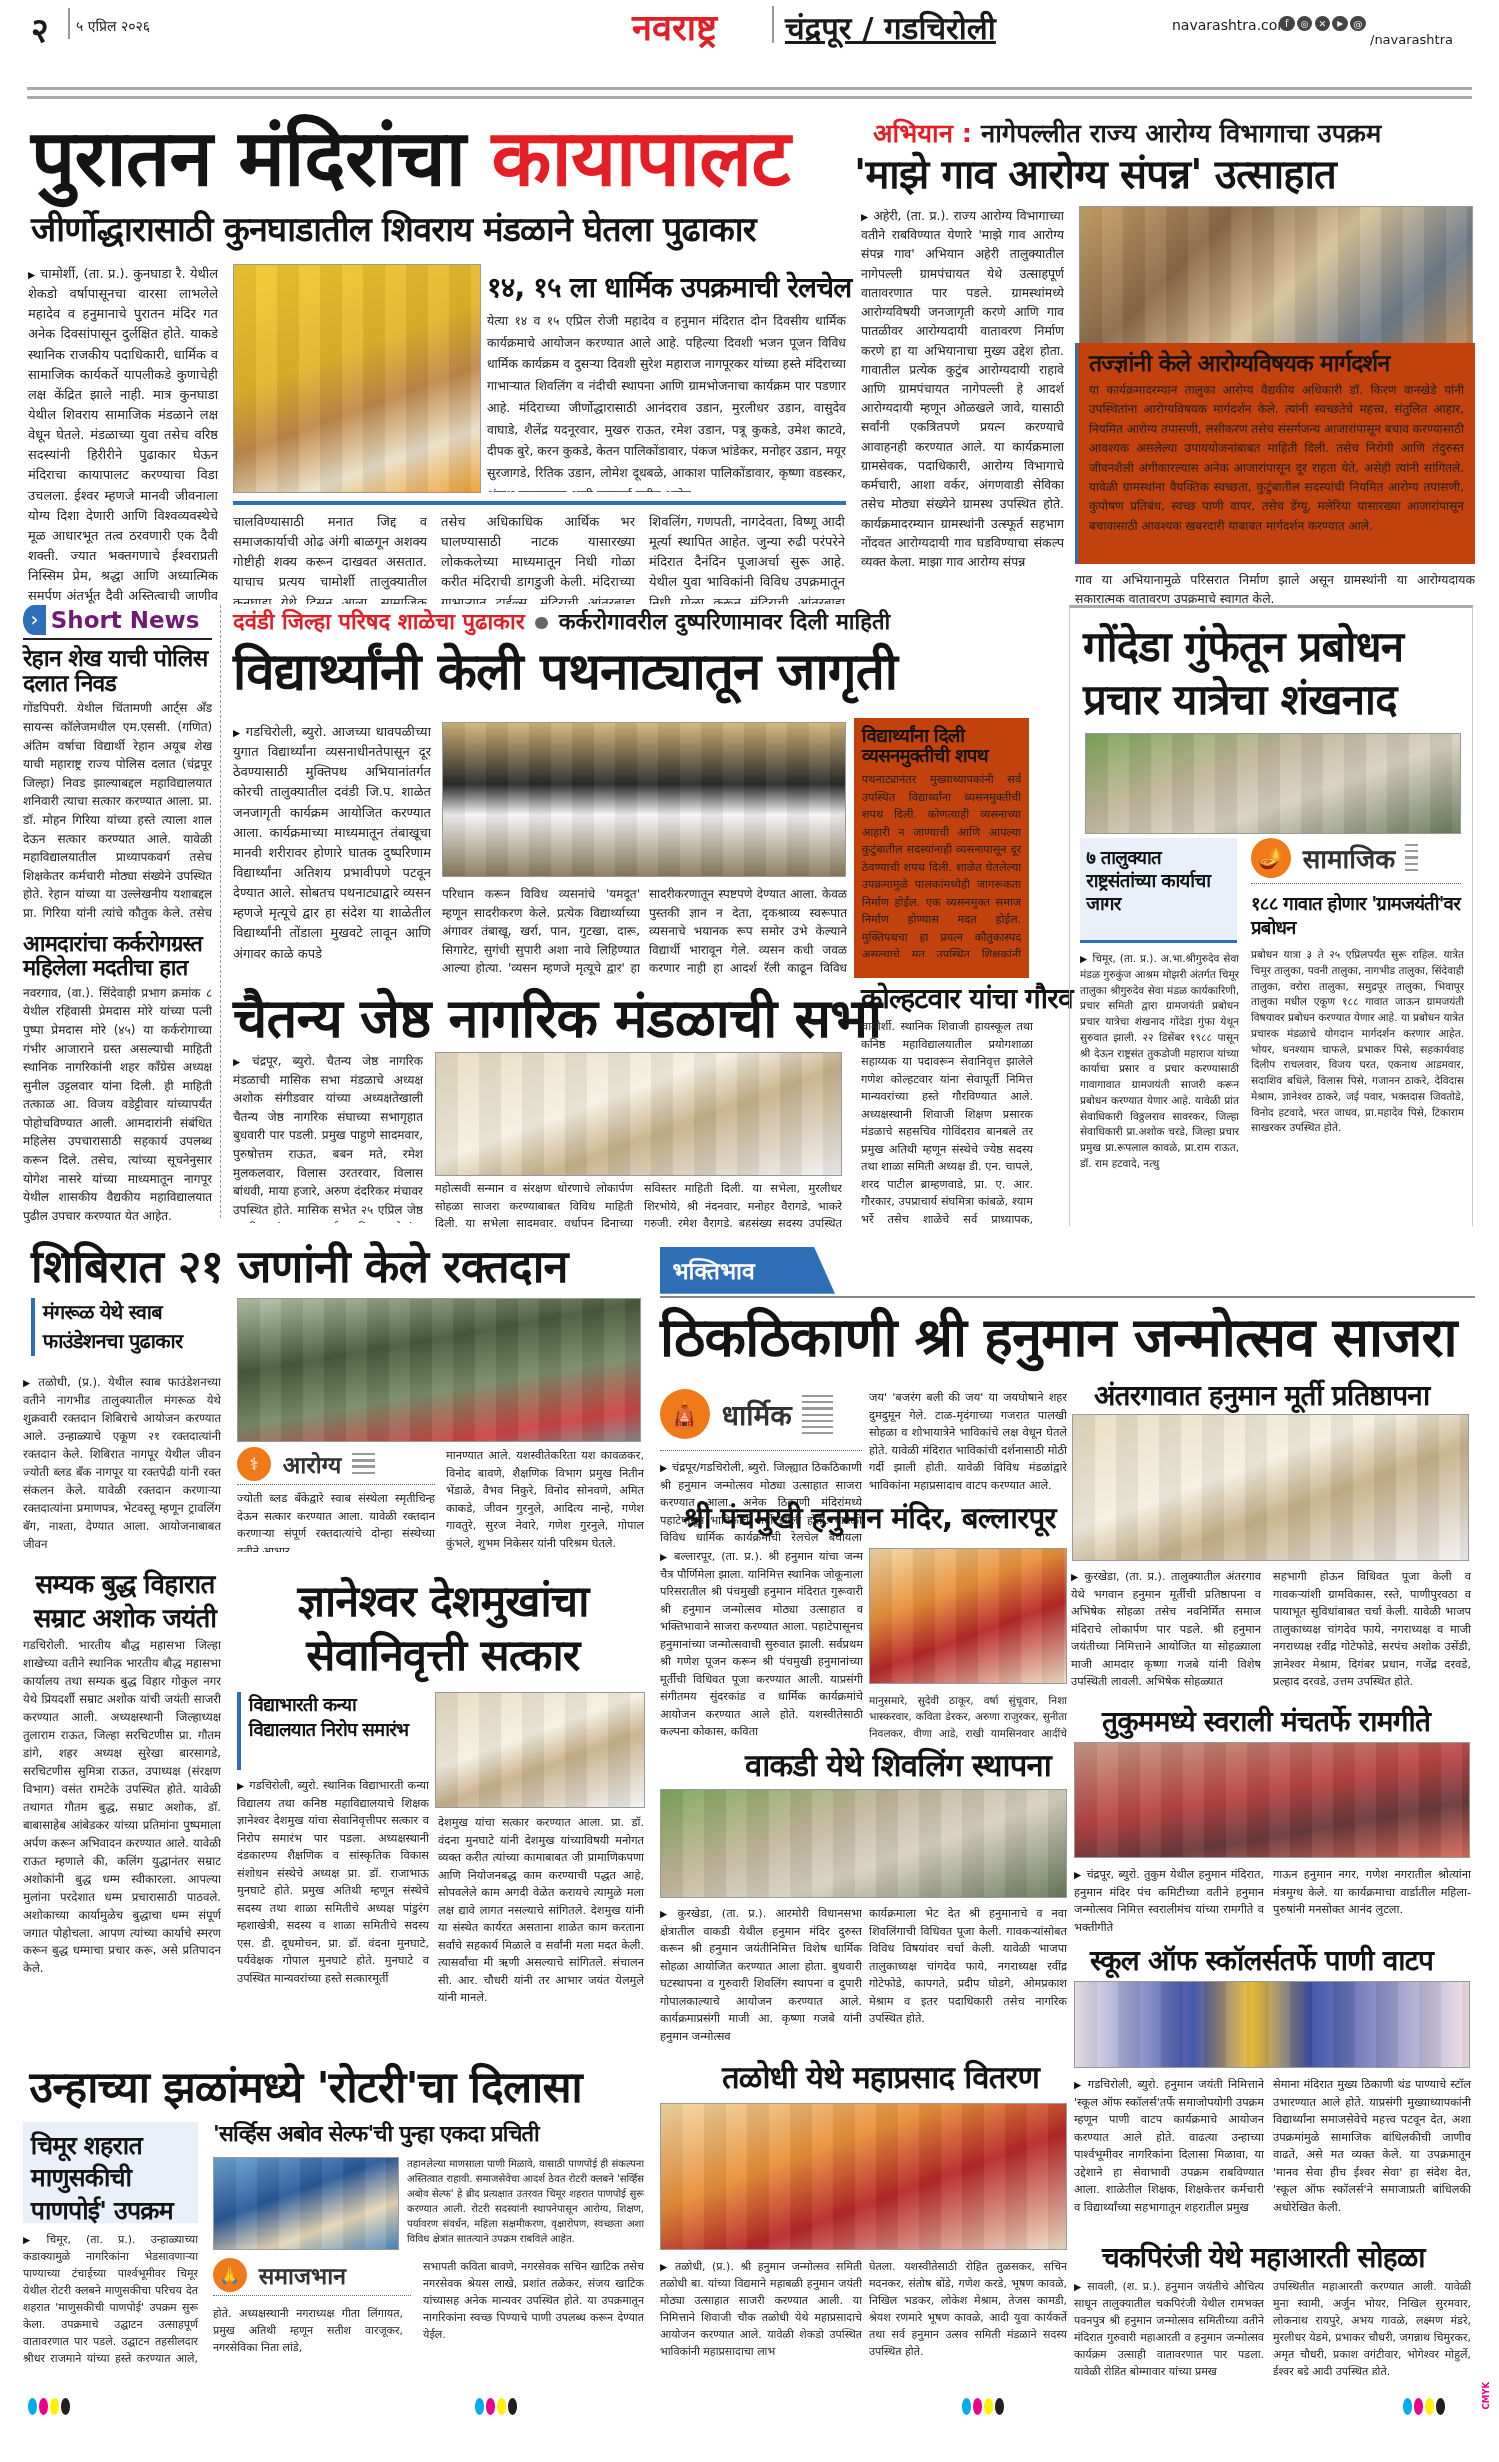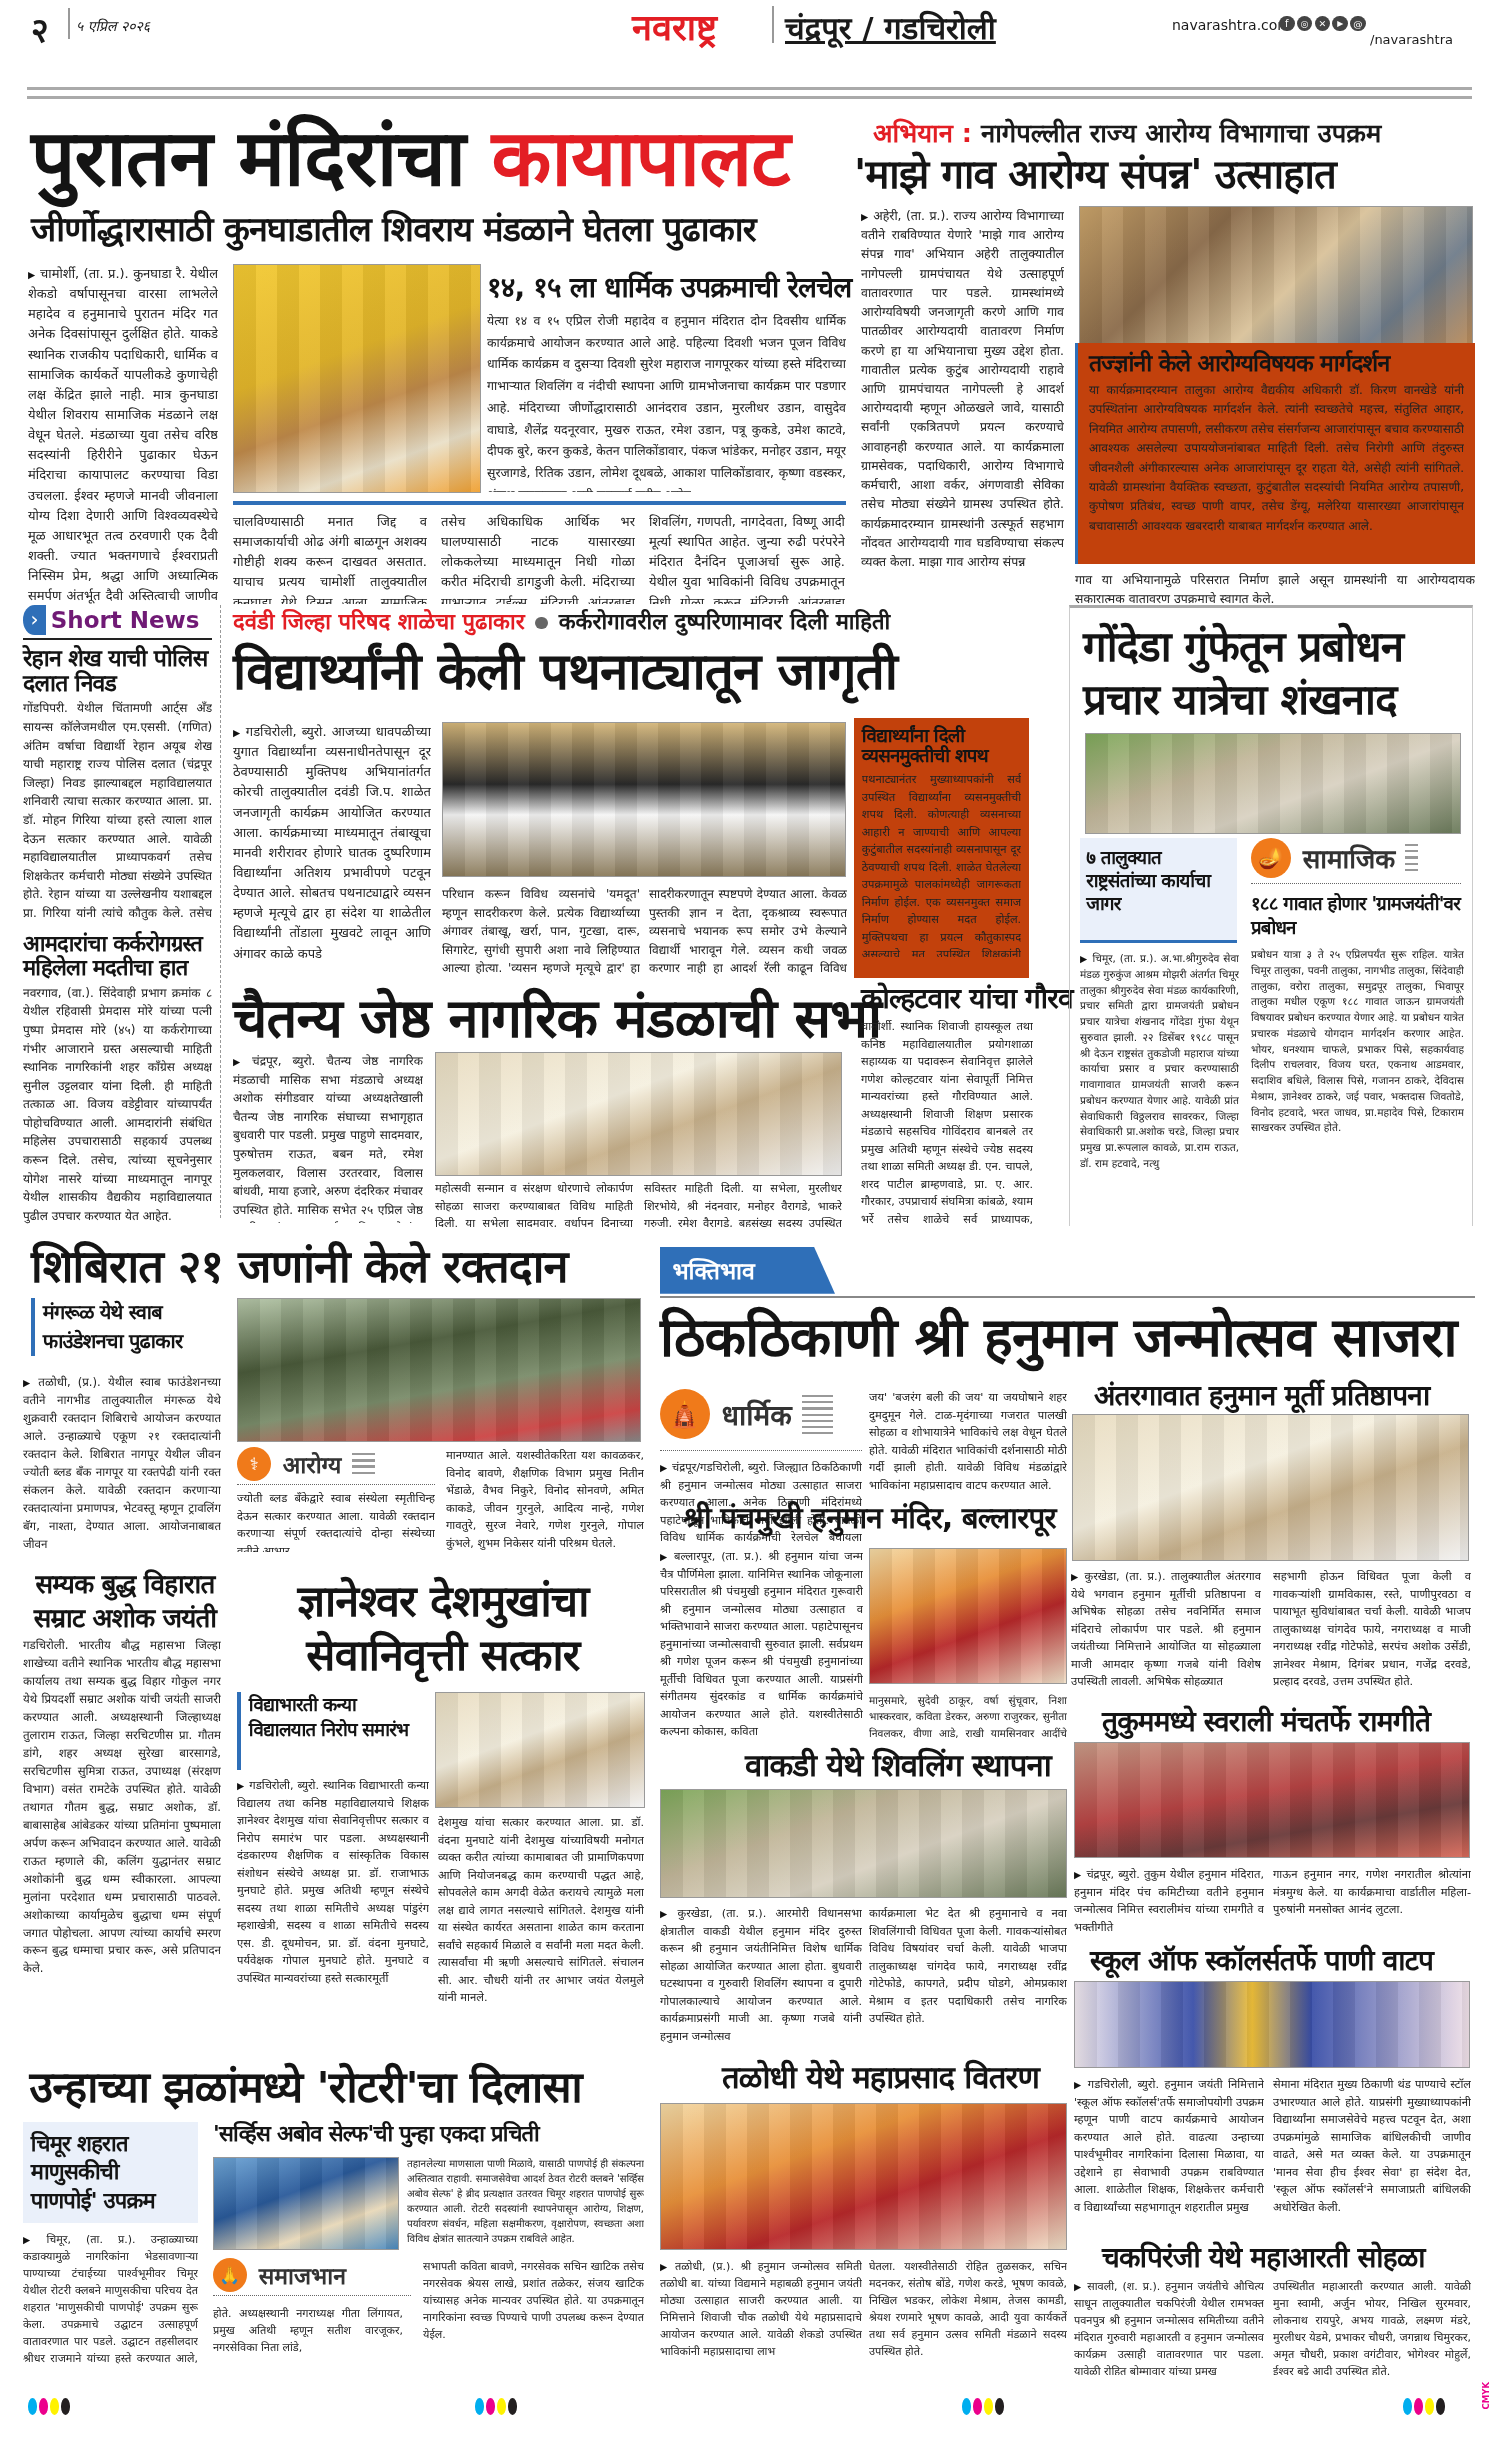--- a/index.html
+++ b/index.html
@@ -31,21 +31,21 @@
 .sect-lines{display:inline-block;width:31px;height:39px;vertical-align:middle;margin-left:6.2px;background:repeating-linear-gradient(180deg,#999 0 2.3px,transparent 2.3px 6.2px)}
 .cmyk{display:flex;gap:1.6px}
 .cmyk span{width:9.3px;height:17px;border-radius:50%}
 </style>
 </head>
 <body>
 
 <div class="abs" style="left:0;top:0;width:1499px;height:93px;">
   <div class="abs" style="left:31px;top:6.2px;font-size:34px;font-weight:bold;">२</div>
   <div class="abs" style="left:68px;top:7.8px;width:1.6px;height:31px;background:#999"></div>
-  <div class="abs" style="left:76px;top:15.5px;font-size:14px;font-style:italic;">५ एप्रिल २०२६</div>
+  <div class="abs" style="left:76px;top:15.5px;font-size:14px;">५ एप्रिल २०२६</div>
   <div class="abs" style="left:632px;top:1.6px;font-size:36px;font-weight:bold;color:#e31e24;">नवराष्ट्र</div>
   <div class="abs" style="left:772px;top:6.2px;width:1.6px;height:37px;background:#999"></div>
   <div class="abs" style="left:785px;top:6.2px;font-size:31px;font-weight:bold;text-decoration:underline;">चंद्रपूर / गडचिरोली</div>
   <div class="abs" style="left:1172px;top:17px;font-size:14px;">navarashtra.com</div>
   <div class="abs" style="left:1279px;top:15.5px;display:flex;gap:2.3px">
     <span style="width:15.5px;height:15.5px;border-radius:50%;background:#444;color:#fff;font-size:10px;text-align:center;line-height:15.5px">f</span>
     <span style="width:15.5px;height:15.5px;border-radius:50%;background:#444;color:#fff;font-size:9.3px;text-align:center;line-height:15.5px">◎</span>
     <span style="width:15.5px;height:15.5px;border-radius:50%;background:#444;color:#fff;font-size:9.3px;text-align:center;line-height:15.5px">✕</span>
     <span style="width:15.5px;height:15.5px;border-radius:50%;background:#444;color:#fff;font-size:7.8px;text-align:center;line-height:15.5px">▶</span>
     <span style="width:15.5px;height:15.5px;border-radius:50%;background:#444;color:#fff;font-size:9.3px;text-align:center;line-height:15.5px">@</span>
@@ -151,21 +151,21 @@
 <div class="abs hl" style="left:241px;top:1575px;width:404px;font-size:43px;text-align:center;line-height:1.25">ज्ञानेश्वर देशमुखांचा सेवानिवृत्ती सत्कार</div>
 <div class="abs" style="left:237px;top:1692px;width:178px;height:78px;border-left:4.7px solid #2f6fb8;padding-left:7.8px">
   <div class="hl" style="font-size:18.6px;line-height:1.35">विद्याभारती कन्या विद्यालयात निरोप समारंभ</div>
 </div>
 <div class="abs photo hall" style="left:435px;top:1692px;width:210px;height:116px;"></div>
 <div class="abs body tri" style="left:237px;top:1777px;width:192px;height:264px;font-size:11.3px">गडचिरोली, ब्युरो. स्थानिक विद्याभारती कन्या विद्यालय तथा कनिष्ठ महाविद्यालयाचे शिक्षक ज्ञानेश्वर देशमुख यांचा सेवानिवृत्तीपर सत्कार व निरोप समारंभ पार पडला. अध्यक्षस्थानी दंडकारण्य शैक्षणिक व सांस्कृतिक विकास संशोधन संस्थेचे अध्यक्ष प्रा. डॉ. राजाभाऊ मुनघाटे होते. प्रमुख अतिथी म्हणून संस्थेचे सदस्य तथा शाळा समितीचे अध्यक्ष पांडुरंग म्हशाखेत्री, सदस्य व शाळा समितीचे सदस्य एस. डी. दूधमोचन, प्रा. डॉ. वंदना मुनघाटे, पर्यवेक्षक गोपाल मुनघाटे होते. मुनघाटे व उपस्थित मान्यवरांच्या हस्ते सत्कारमूर्ती</div>
 <div class="abs body" style="left:438px;top:1814px;width:206px;height:225px;font-size:11.3px">देशमुख यांचा सत्कार करण्यात आला. प्रा. डॉ. वंदना मुनघाटे यांनी देशमुख यांच्याविषयी मनोगत व्यक्त करीत त्यांच्या कामाबाबत जी प्रामाणिकपणा आणि नियोजनबद्ध काम करण्याची पद्धत आहे, सोपवलेले काम अगदी वेळेत करायचे त्यामुळे मला लक्ष द्यावे लागत नसल्याचे सांगितले. देशमुख यांनी या संस्थेत कार्यरत असताना शाळेत काम करताना सर्वांचे सहकार्य मिळाले व सर्वांनी मला मदत केली. त्यासर्वांचा मी ऋणी असल्याचे सांगितले. संचालन सी. आर. चौधरी यांनी तर आभार जयंत येलमुले यांनी मानले.</div>
 
 <div class="abs hl" style="left:29.5px;top:2064px;font-size:43px;">उन्हाच्या झळांमध्ये 'रोटरी'चा दिलासा</div>
 <div class="abs shade-blue" style="left:23px;top:2122px;width:175px;height:101px;padding:7.8px">
-  <div class="hl" style="font-size:22px;line-height:1.3">चिमूर शहरात माणुसकीची पाणपोई' उपक्रम</div>
+  <div class="hl" style="font-size:25px;line-height:1.3">चिमूर शहरात माणुसकीची पाणपोई' उपक्रम</div>
 </div>
 <div class="abs hl" style="left:213px;top:2122px;font-size:22px;">'सर्व्हिस अबोव सेल्फ'ची पुन्हा एकदा प्रचिती</div>
 <div class="abs photo water" style="left:213px;top:2157px;width:186px;height:93px;"></div>
 <div class="abs body" style="left:407px;top:2156px;width:237px;height:97px;font-size:10px;line-height:1.5">तहानलेल्या माणसाला पाणी मिळावे, यासाठी पाणपोई ही संकल्पना अस्तित्वात राहावी. समाजसेवेचा आदर्श ठेवत रोटरी क्लबने 'सर्व्हिस अबोव सेल्फ' हे ब्रीद प्रत्यक्षात उतरवत चिमूर शहरात पाणपोई सुरू करण्यात आली. रोटरी सदस्यांनी स्थापनेपासून आरोग्य, शिक्षण, पर्यावरण संवर्धन, महिला सक्षमीकरण, वृक्षारोपण, स्वच्छता अशा विविध क्षेत्रांत सातत्याने उपक्रम राबविले आहेत.</div>
 <div class="abs body tri" style="left:23px;top:2231px;width:175px;height:140px;font-size:11px">चिमूर, (ता. प्र.). उन्हाळ्याच्या कडाक्यामुळे नागरिकांना भेडसावणाऱ्या पाण्याच्या टंचाईच्या पार्श्वभूमीवर चिमूर येथील रोटरी क्लबने माणुसकीचा परिचय देत शहरात 'माणुसकीची पाणपोई' उपक्रम सुरू केला. उपक्रमाचे उद्घाटन उत्साहपूर्ण वातावरणात पार पडले. उद्घाटन तहसीलदार श्रीधर राजमाने यांच्या हस्ते करण्यात आले, तर महाव्यवस्थापक म्हणून उपनगराध्यक्ष संजय नवघडे उपस्थित</div>
 <div class="abs" style="left:213px;top:2258px;width:198px;border-bottom:1.6px dotted #666;padding-bottom:3.1px">
   <span class="sect-icon" style="width:34px;height:34px;font-size:17px">🙏</span>
   <span class="sect-label" style="font-size:23px">समाजभान</span>
 </div>
 <div class="abs body" style="left:213px;top:2305px;width:190px;height:66px;font-size:11px">होते. अध्यक्षस्थानी नगराध्यक्ष गीता लिंगायत, प्रमुख अतिथी म्हणून सतीश वारजूकर, नगरसेविका निता लांडे,</div>

